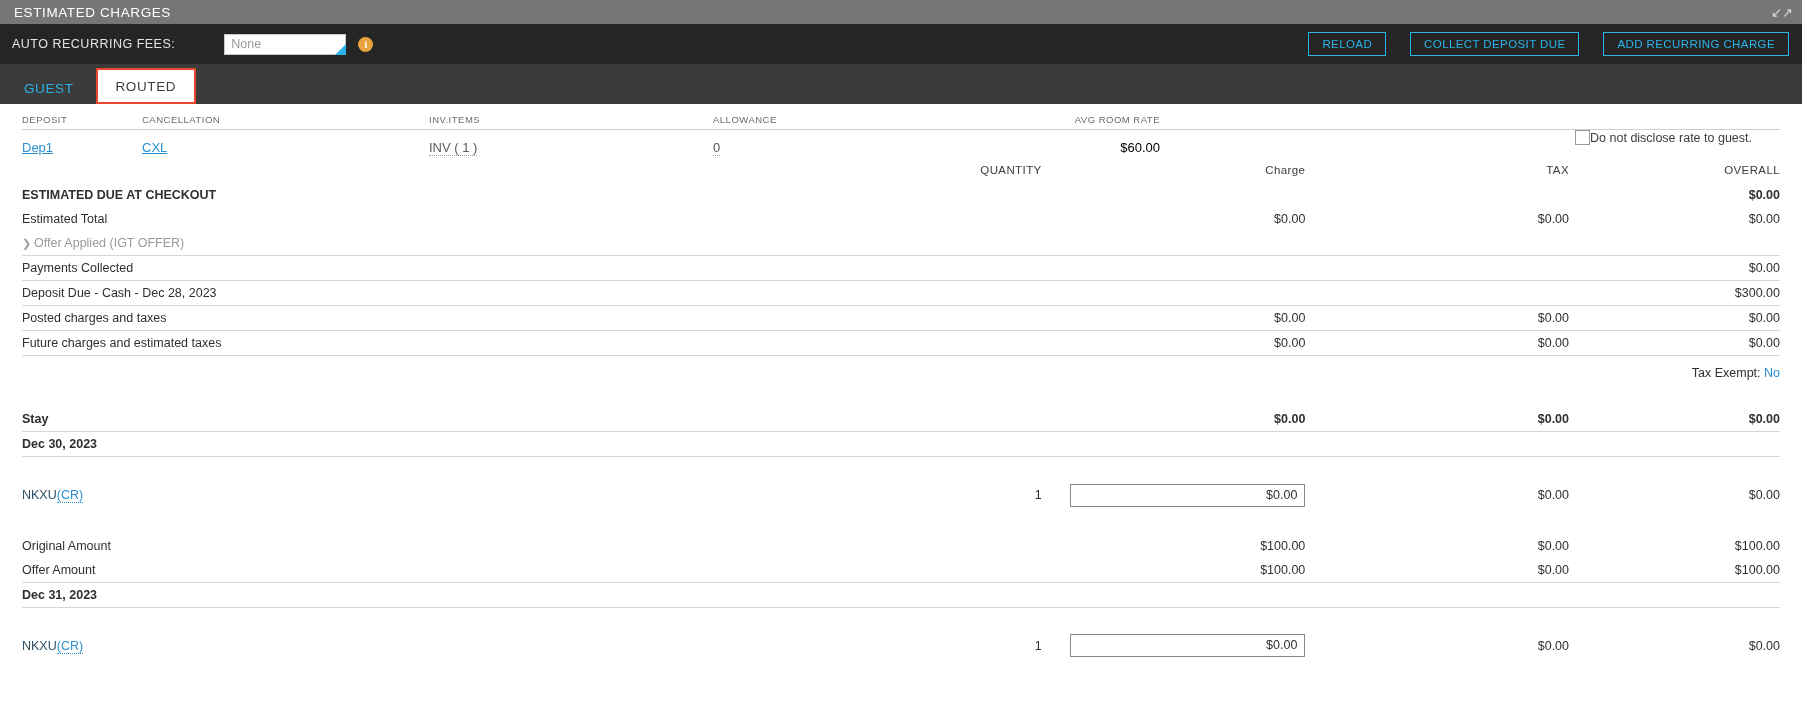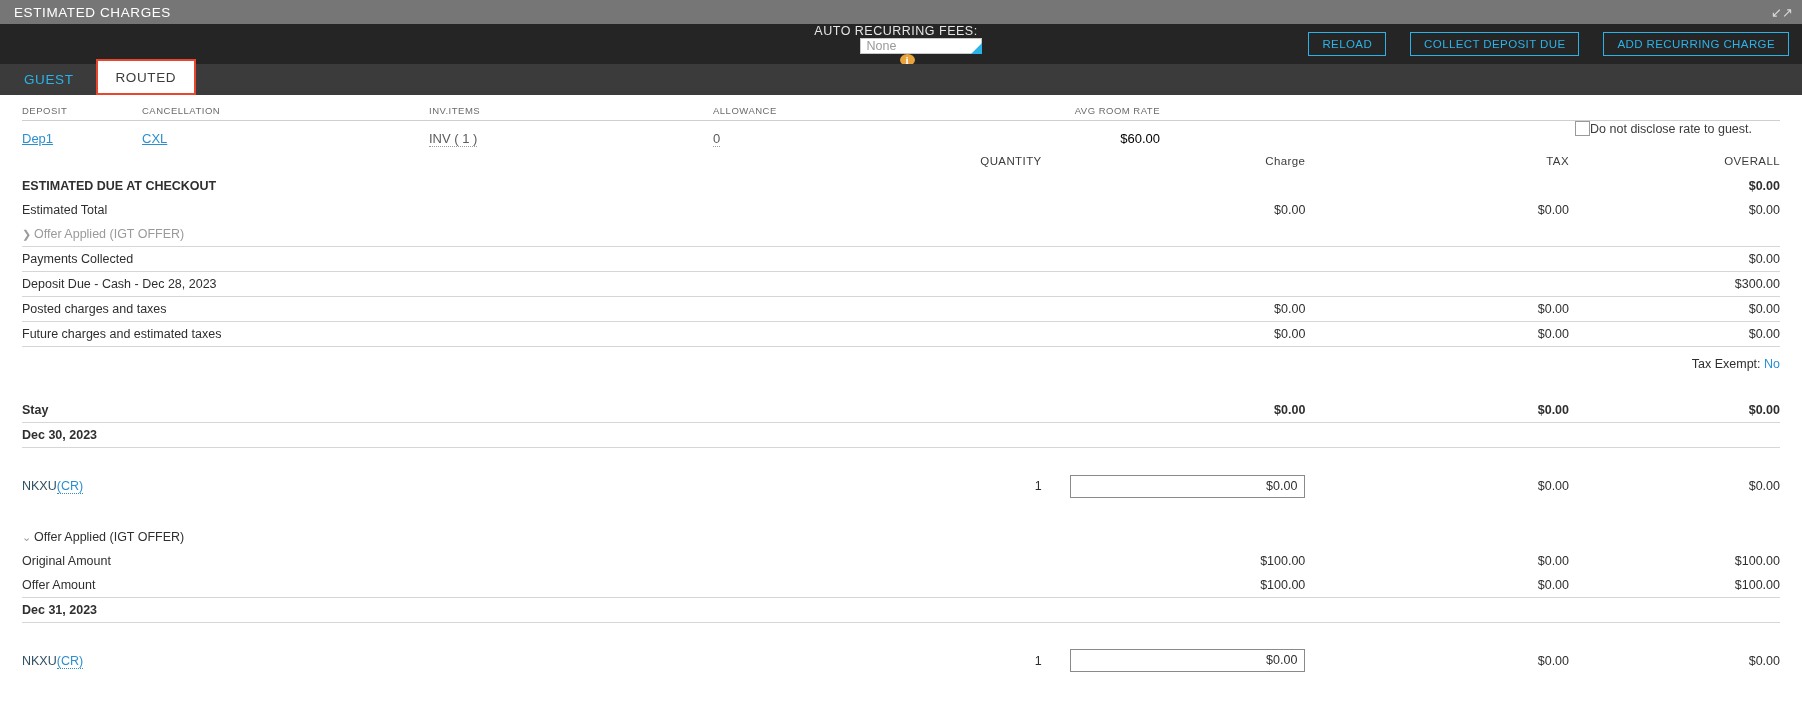--- a/index.html
+++ b/index.html
@@ -38,21 +38,20 @@
   }
 
   
   .toolbar {
     height: 40px;
     background: #252525;
     display: flex;
     align-items: center;
     padding: 0 12px;
     position: relative;
-    flex-direction: column;
   }
   .arf-label {
     color: #e4e4e4;
     font-size: 12.5px;
     letter-spacing: 0.5px;
     margin-right: 10px;
     white-space: nowrap;
   }
   .select-wrap {
     position: relative;
@@ -111,21 +110,21 @@
     display: flex;
     align-items: center;
     justify-content: center;
     cursor: pointer;
     font-family: "Liberation Sans", sans-serif;
     white-space: nowrap;
   }
 
   
   .tabbar {
-    height: 31px;
+    height: 40px;
     background: #3b3b3b;
     display: flex;
     align-items: flex-end;
     padding-left: 6px;
     position: relative;
   }
   .tab {
     height: 32px;
     display: flex;
     align-items: center;
@@ -462,29 +461,20 @@
         <td class="charge-cell-wide" colspan="1">
           <span class="amt-input">$0.00</span>
         </td>
         <td>$0.00</td>
         <td>$0.00</td>
       </tr>
       <tr class="spacer-row">
           <td colspan="5"></td>
         </tr>
       <tr class="offer-row">
-        <td class="c-label indent-2">
-          <span class="chev">⌄</span><span>Offer Applied (IGT OFFER)</span>
-        </td>
-        <td></td>
-        <td></td>
-        <td></td>
-        <td></td>
-      </tr>
-      <tr class="offer-row">
         <td class="c-label indent-2">Original Amount</td>
         <td></td>
         <td>$100.00</td>
         <td>$0.00</td>
         <td>$100.00</td>
       </tr>
       <tr class="offer-row ruled">
         <td class="c-label indent-2">Offer Amount</td>
         <td></td>
         <td>$100.00</td>

